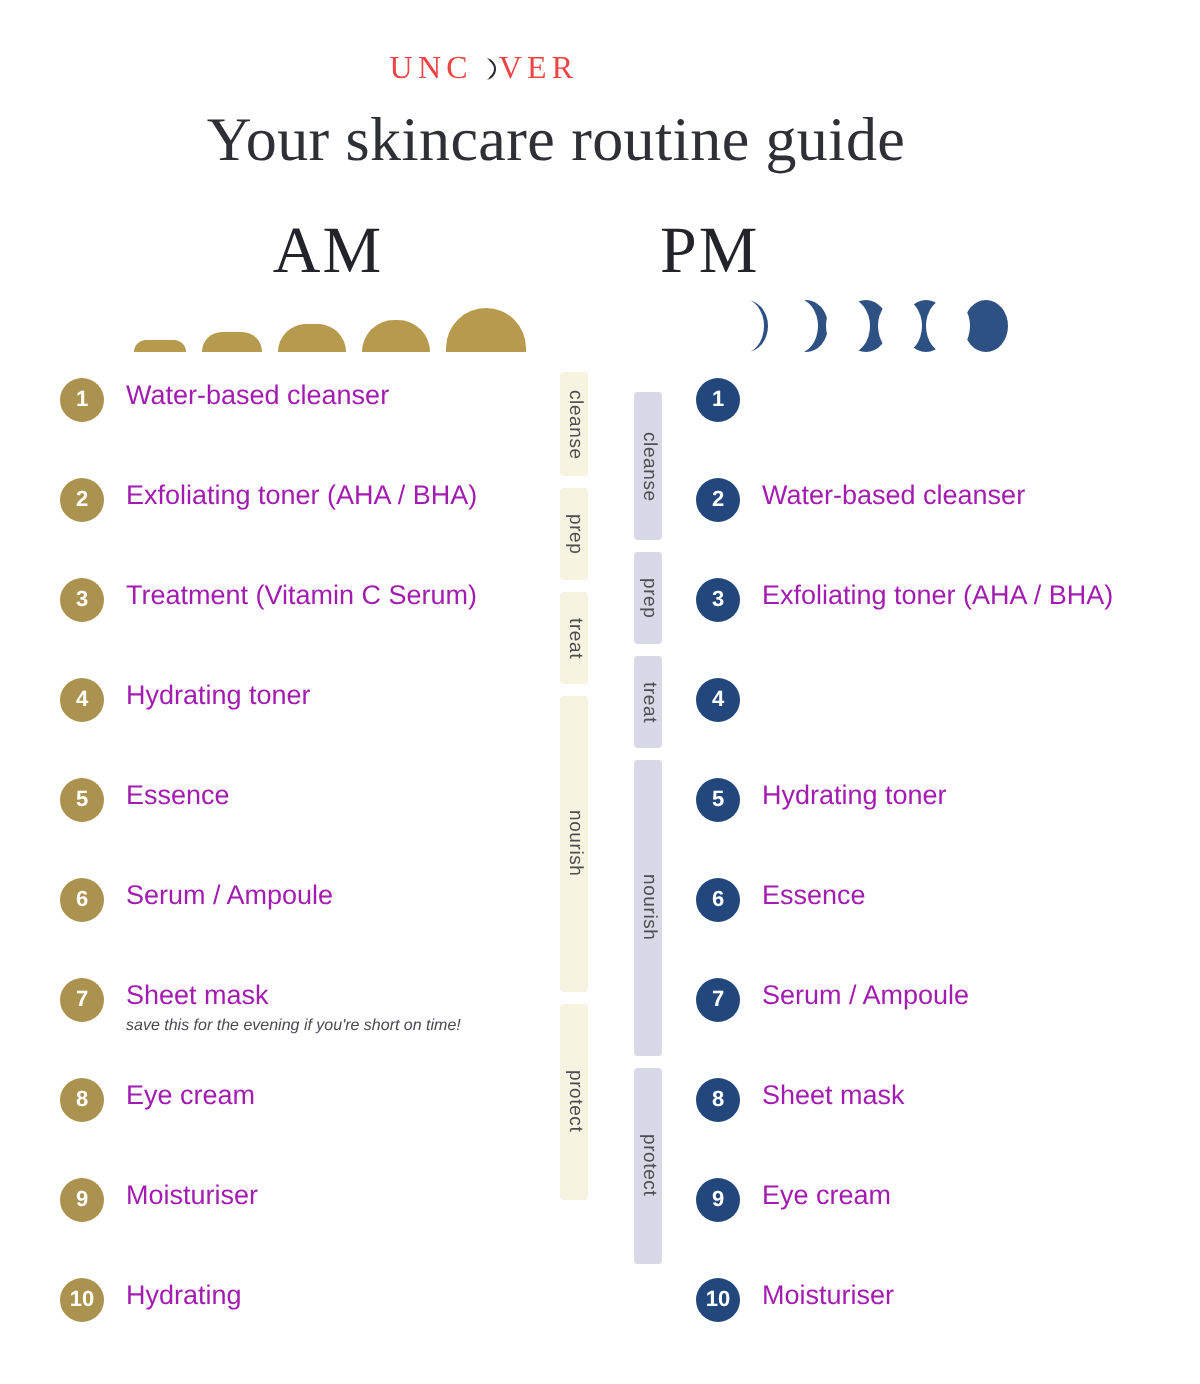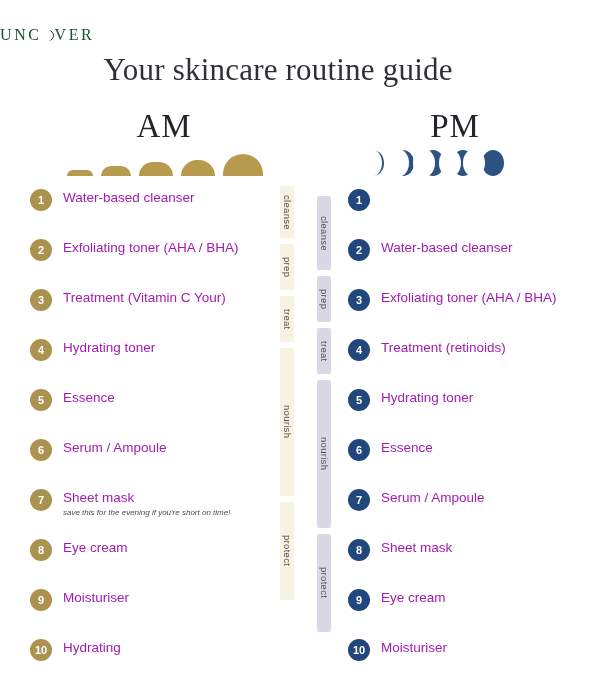--- a/index.html
+++ b/index.html
@@ -18,25 +18,25 @@
     height: 692px;
     background: #ffffff;
   }
 
   
   .brand {
     position: absolute;
     top: 26px;
     left: 0;
     width: 484px;
-    text-align: left;
+    text-align: center;
     font-family: "Liberation Serif", serif;
     font-size: 16px;
     letter-spacing: 2.6px;
-    color: #14532d;
+    color: #ef4444;
     white-space: nowrap;
   }
   .brand .logo-moon {
     display: inline-block;
     position: relative;
     width: 11px;
     height: 11px;
     vertical-align: -1px;
     margin: 0 1px;
   }
@@ -76,21 +76,21 @@
   .col-heading {
     position: absolute;
     top: 108px;
     font-family: "Liberation Serif", serif;
     font-size: 33px;
     font-weight: 400;
     color: #23242a;
     letter-spacing: 1px;
   }
   .col-heading.am { left: 0; width: 280px; text-align: center; margin-left: 24px; }
-  .col-heading.pm { left: 330px; width: 250px; text-align: center; }
+  .col-heading.pm { left: 330px; width: 250px; text-align: left; }
 
   
   .phase-row {
     position: absolute;
     top: 148px;
     display: flex;
     align-items: flex-end;
     gap: 8px;
     height: 28px;
   }
@@ -268,21 +268,21 @@
       </div>
       <div class="step">
         <div class="badge gold">2</div>
         <div class="step-text">
           <div class="step-label">Exfoliating toner (AHA / BHA)</div>
         </div>
       </div>
       <div class="step">
         <div class="badge gold">3</div>
         <div class="step-text">
-          <div class="step-label">Treatment (Vitamin C Your)</div>
+          <div class="step-label">Treatment (Vitamin C Serum)</div>
         </div>
       </div>
       <div class="step">
         <div class="badge gold">4</div>
         <div class="step-text">
           <div class="step-label">Hydrating toner</div>
         </div>
       </div>
       <div class="step">
         <div class="badge gold">5</div>
@@ -370,23 +370,20 @@
         </div>
       </div>
       <div class="step">
         <div class="badge navy">3</div>
         <div class="step-text">
           <div class="step-label">Exfoliating toner (AHA / BHA)</div>
         </div>
       </div>
       <div class="step">
         <div class="badge navy">4</div>
-        <div class="step-text">
-          <div class="step-label">Treatment (retinoids)</div>
-        </div>
       </div>
       <div class="step">
         <div class="badge navy">5</div>
         <div class="step-text">
           <div class="step-label">Hydrating toner</div>
         </div>
       </div>
       <div class="step">
         <div class="badge navy">6</div>
         <div class="step-text">

